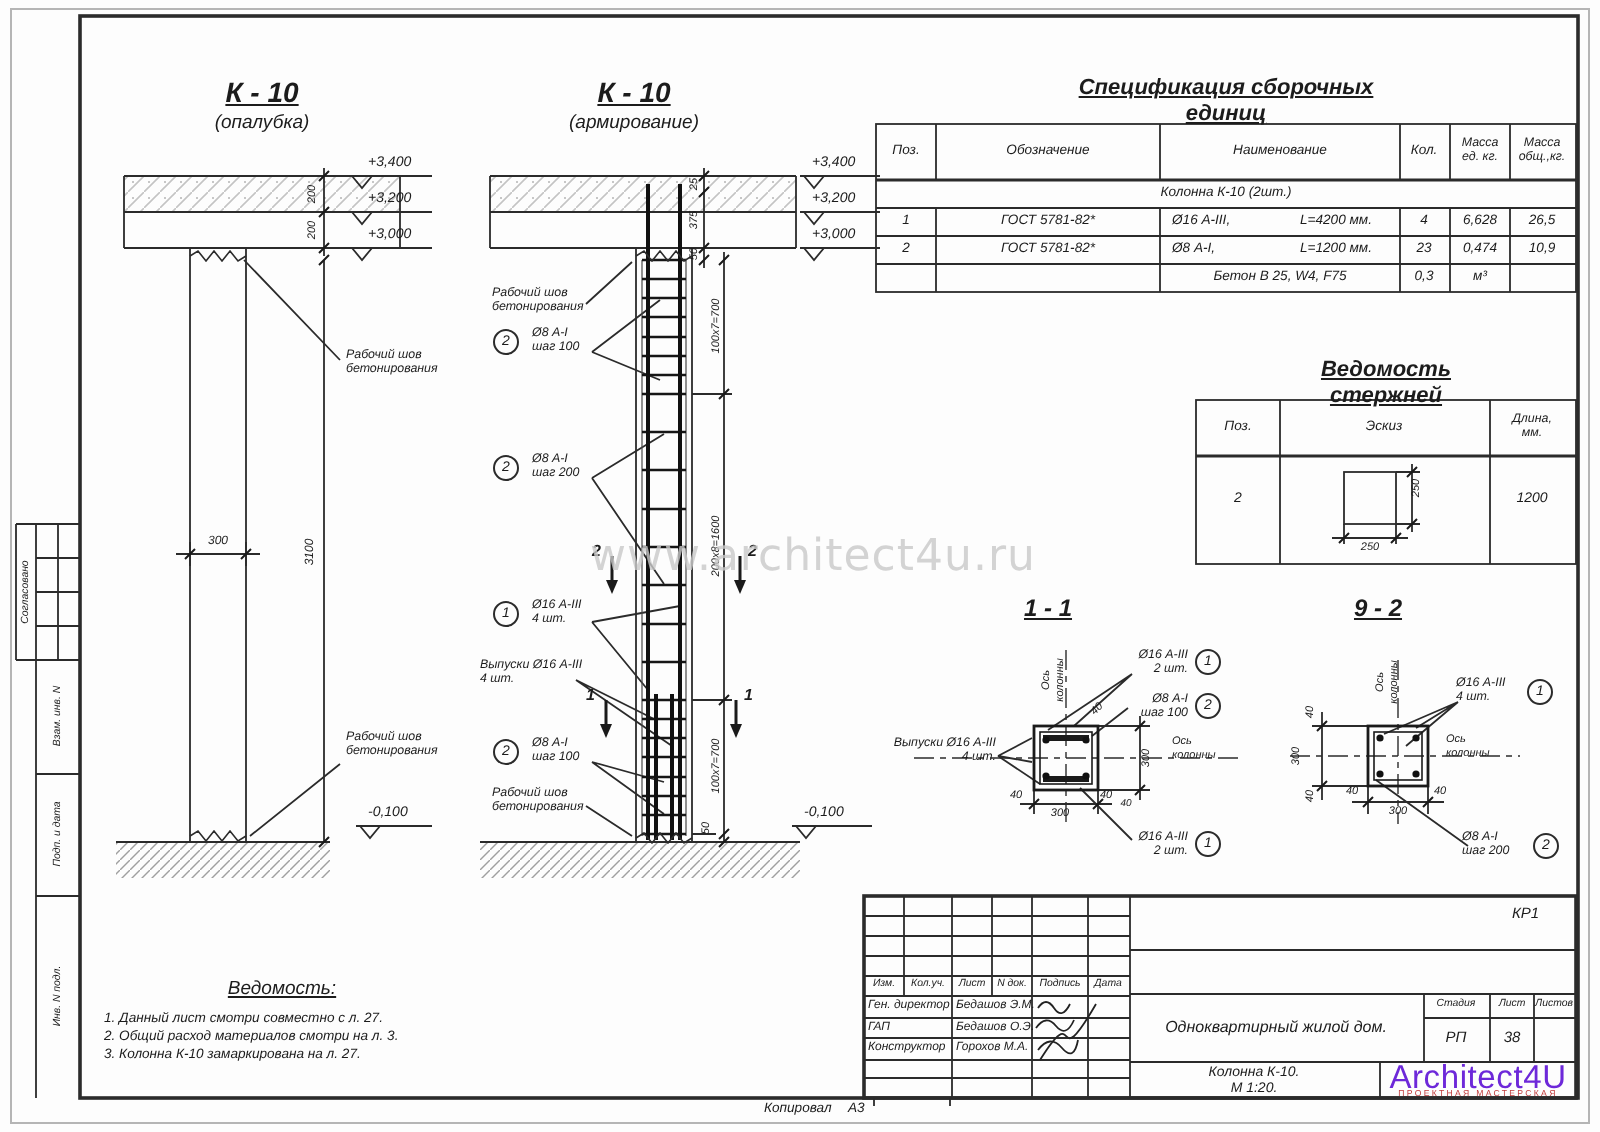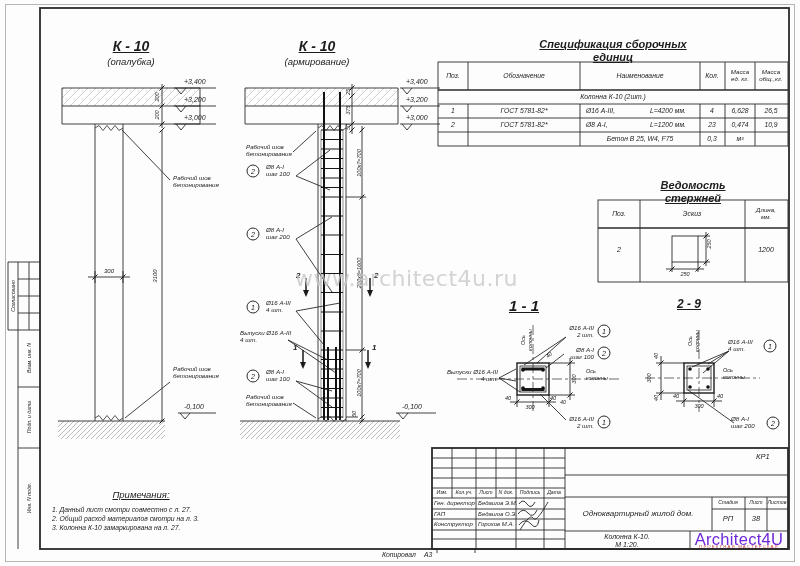--- a/index.html
+++ b/index.html
@@ -201,21 +201,21 @@
 <span class="circ" style="left:253px;top:376px">2</span>
 <span class="t" style="left:266px;top:368px;font-size:6.2px">Ø8 А-I
 шаг 100</span>
 <span class="t" style="left:246px;top:393px;font-size:6.2px">Рабочий шов
 бетонирования</span>
 <span class="t b" style="left:296px;top:271px;font-size:8px">2</span>
 <span class="t b" style="left:374px;top:271px;font-size:8px">2</span>
 <span class="t b" style="left:293px;top:343px;font-size:8px">1</span>
 <span class="t b" style="left:372px;top:343px;font-size:8px">1</span>
 
-<span class="t c u" style="left:141px;top:489px;font-size:9.5px">Примечания:</span>
+<span class="t c u" style="left:141px;top:489px;font-size:9.5px">Ведомость:</span>
 <span class="t" style="left:52px;top:506px;font-size:6.8px">1. Данный лист смотри совместно с л. 27.</span>
 <span class="t" style="left:52px;top:515px;font-size:6.8px">2. Общий расход материалов смотри на л. 3.</span>
 <span class="t" style="left:52px;top:524px;font-size:6.8px">3. Колонна К-10 замаркирована на л. 27.</span>
 
 <span class="t c b u" style="left:613px;top:38px;font-size:11px">Спецификация сборочных единиц</span>
 <span class="t c" style="left:453px;top:72px;font-size:6.8px">Поз.</span>
 <span class="t c" style="left:524px;top:72px;font-size:6.8px">Обозначение</span>
 <span class="t c" style="left:640px;top:72px;font-size:6.8px">Наименование</span>
 <span class="t c" style="left:712px;top:72px;font-size:6.8px">Кол.</span>
 <span class="t c" style="left:740px;top:68px;font-size:6.2px">Масса
@@ -244,21 +244,21 @@
 <span class="t c b u" style="left:693px;top:179px;font-size:11px">Ведомость стержней</span>
 <span class="t c" style="left:619px;top:210px;font-size:6.8px">Поз.</span>
 <span class="t c" style="left:692px;top:210px;font-size:6.8px">Эскиз</span>
 <span class="t c" style="left:766px;top:206px;font-size:6.2px">Длина,
 мм.</span>
 <span class="t c" style="left:619px;top:246px;font-size:7px">2</span>
 <span class="t c" style="left:766px;top:246px;font-size:7px">1200</span>
 <span class="t c" style="left:685px;top:271px;font-size:5.5px">250</span>
 <span class="t r" style="left:709px;top:244px;font-size:5.5px">250</span>
 
-<span class="t c b u" style="left:524px;top:297px;font-size:15px">1 - 1</span>
+<span class="t c b u" style="left:524px;top:297px;font-size:12px">1 - 1</span>
 <span class="t r" style="left:527px;top:340px;font-size:5.5px">Ось
 колонны</span>
 <span class="t" style="left:586px;top:368px;font-size:5.5px">Ось
 колонны</span>
 <span class="t e" style="left:594px;top:324px;font-size:6.2px">Ø16 А-III
 2 шт.</span>
 <span class="circ" style="left:604px;top:331px">1</span>
 <span class="t e" style="left:594px;top:346px;font-size:6.2px">Ø8 А-I
 шаг 100</span>
 <span class="circ" style="left:604px;top:353px">2</span>
@@ -267,21 +267,21 @@
 <span class="t e" style="left:594px;top:415px;font-size:6.2px">Ø16 А-III
 2 шт.</span>
 <span class="circ" style="left:604px;top:422px">1</span>
 <span class="t d45" style="left:549px;top:355px;font-size:5.5px">40</span>
 <span class="t c" style="left:508px;top:395px;font-size:5.5px">40</span>
 <span class="t c" style="left:553px;top:395px;font-size:5.5px">40</span>
 <span class="t c" style="left:563px;top:399px;font-size:5px">40</span>
 <span class="t c" style="left:530px;top:404px;font-size:5.5px">300</span>
 <span class="t r" style="left:574px;top:379px;font-size:5.5px">300</span>
 
-<span class="t c b u" style="left:689px;top:297px;font-size:12px">2 - 9</span>
+<span class="t c b u" style="left:689px;top:297px;font-size:12px">9 - 2</span>
 <span class="t r" style="left:694px;top:341px;font-size:5.5px">Ось
 колонны</span>
 <span class="t" style="left:723px;top:367px;font-size:5.5px">Ось
 колонны</span>
 <span class="t" style="left:728px;top:338px;font-size:6.2px">Ø16 А-III
 4 шт.</span>
 <span class="circ" style="left:770px;top:346px">1</span>
 <span class="t" style="left:731px;top:415px;font-size:6.2px">Ø8 А-I
 шаг 200</span>
 <span class="circ" style="left:773px;top:423px">2</span>

